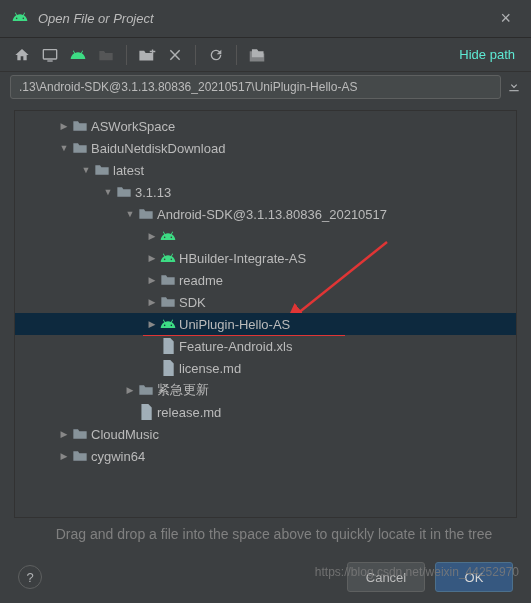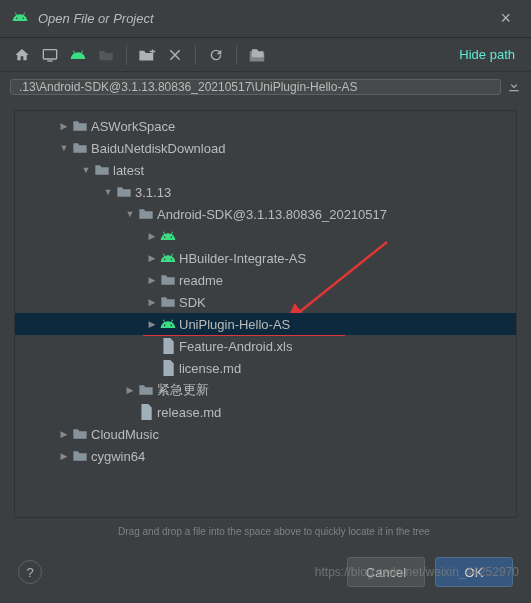--- a/index.html
+++ b/index.html
@@ -7,32 +7,32 @@
 .titlebar { height: 38px; display: flex; align-items: center; padding: 0 12px; border-bottom: 1px solid #2b2b2b; }
 .titlebar .android-logo { margin-right: 10px; }
 .titlebar .title { color: #bbbbbb; font-size: 13px; flex: 1; font-style: italic; }
 .titlebar .close { color: #afb1b3; font-size: 18px; cursor: pointer; padding: 2px 8px; }
 .toolbar { height: 34px; display: flex; align-items: center; padding: 0 10px; gap: 4px; border-bottom: 1px solid #323232; }
 .toolbar .ico { width: 24px; height: 24px; display: flex; align-items: center; justify-content: center; color: #afb1b3; cursor: pointer; }
 .toolbar .sep { width: 1px; height: 20px; background: #555; margin: 0 4px; }
 .toolbar .spacer { flex: 1; }
 .toolbar .hide-path { color: #5eead4; font-size: 13px; cursor: pointer; padding-right: 6px; }
 .pathbar { height: 30px; display: flex; align-items: center; padding: 0 10px; gap: 6px; }
-.pathbar .path-input { flex: 1; background: #45494a; border: 1px solid #5e6060; border-radius: 3px; padding: 4px 8px; color: #bbbbbb; font-size: 12px; height: 16px; }
+.pathbar .path-input { flex: 1; background: #45494a; border: 1px solid #5e6060; border-radius: 3px; padding: 4px 8px; color: #bbbbbb; font-size: 12px; height: 24px; }
 .pathbar .dl { color: #afb1b3; cursor: pointer; }
 .tree { position: relative; border: 1px solid #323232; margin: 8px 14px 4px 14px; height: 408px; overflow: auto; padding: 4px 0; }
 .row { display: flex; align-items: center; height: 22px; white-space: nowrap; position: relative; }
 .row.sel { background: #0d293e; }
 .tw { width: 14px; display: inline-flex; justify-content: center; color: #888; font-size: 9px; }
 .ico-s { width: 18px; display: inline-flex; justify-content: center; align-items: center; }
 .lbl { color: #bbbbbb; padding-left: 2px; }
 .ind { display: inline-block; }
 .box { border: 1.5px solid #e03535; position: absolute; pointer-events: none; }
 .arrow { position: absolute; pointer-events: none; }
-.hint { text-align: center; color: #808080; font-size: 10px; padding: 4px 0 10px 17px; }
+.hint { text-align: center; color: #808080; font-size: 14px; padding: 4px 0 10px 17px; }
 .footer { display: flex; align-items: center; padding: 10px 18px; gap: 10px; }
 .footer .help { width: 24px; height: 24px; border-radius: 12px; border: 1px solid #5e6060; display: flex; align-items: center; justify-content: center; color: #afb1b3; cursor: pointer; }
 .footer .sp { flex: 1; }
 .footer .btn { min-width: 78px; height: 30px; border-radius: 3px; display: flex; align-items: center; justify-content: center; cursor: pointer; font-size: 13px; }
 .footer .ok { background: #365880; border: 1px solid #4c708c; color: #d6d6d6; }
 .footer .cancel { background: #4c5052; border: 1px solid #5e6060; color: #bbbbbb; }
 .watermark { position: absolute; right: 12px; bottom: 24px; color: #7a7a7a; font-size: 12px; opacity: .85; }
 svg.android { width: 16px; height: 16px; }
 svg.android path { fill: #3ddc84; }
 svg.folder { width: 16px; height: 14px; }

